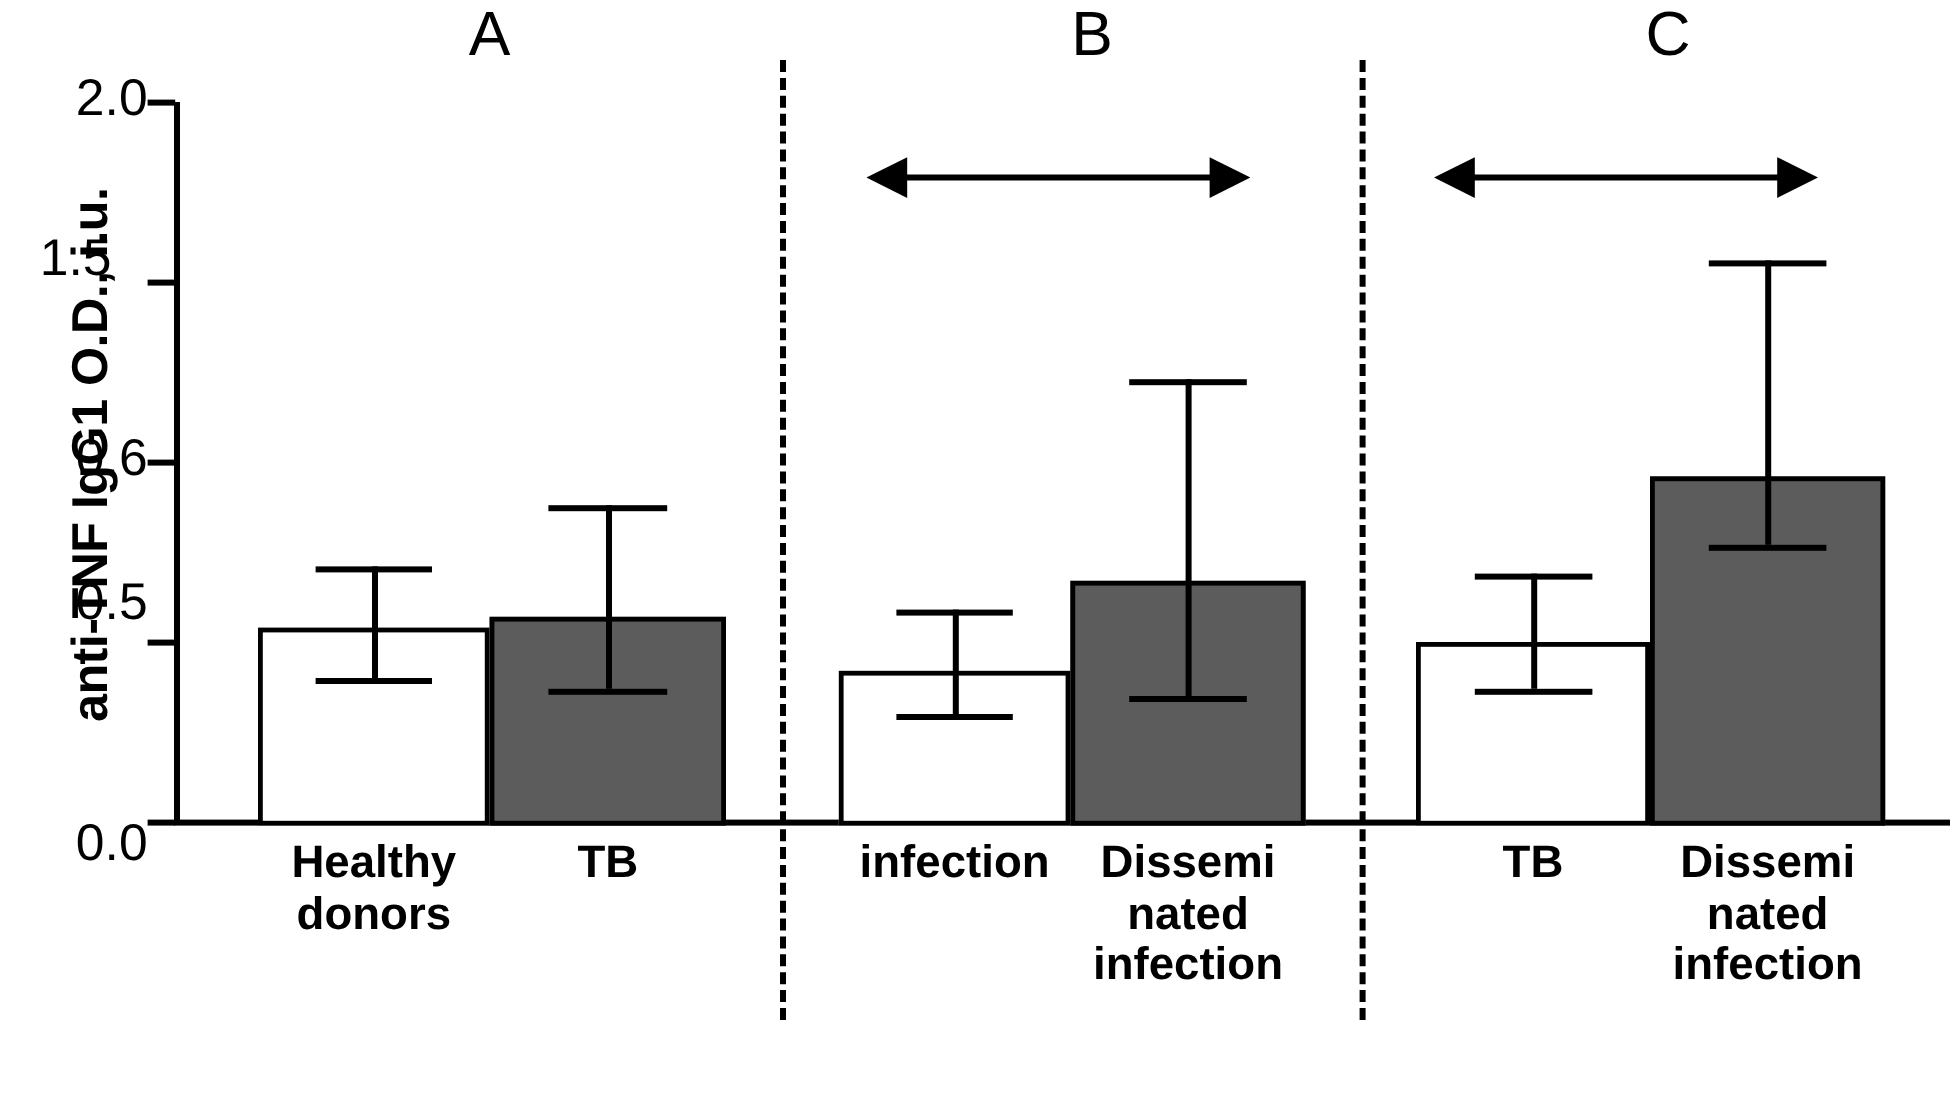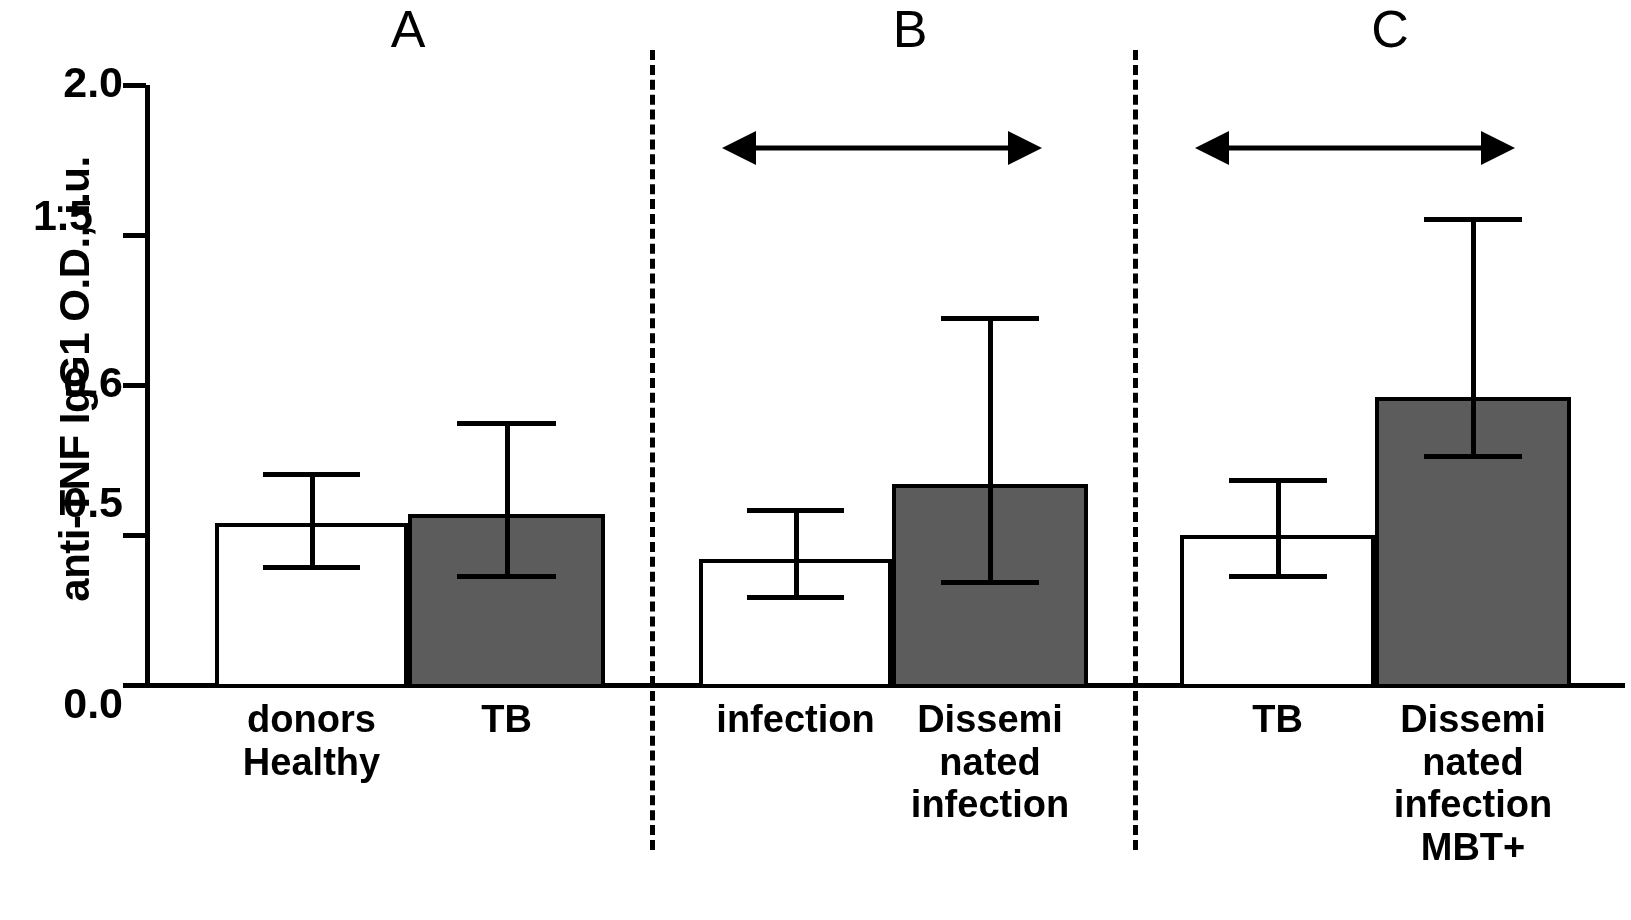--- a/index.html
+++ b/index.html
@@ -57,21 +57,21 @@
     width: 23px;
     height: 5px;
     background: #000;
   }
   .ticklabel {
     position: absolute;
     right: 1508px;
     width: 120px;
     text-align: right;
     font-size: 43px;
-    font-weight: bold;
+    font-weight: normal;
     color: #000;
     line-height: 1;
   }
 
   
   .divider {
     position: absolute;
     top: 50px;
     width: 0;
     height: 800px;
@@ -152,22 +152,22 @@
   <div class="divider" style="left:650px"></div>
   <div class="divider" style="left:1133px"></div>
 
   <div id="panels-host">
       <div class="panel-letter" style="left: 368px; width: 80px;">A</div>
       <div class="bar white" style="left: 215px; top: 523px; width: 193px; height: 165px;"></div>
       <div class="err-stem" style="left: 309.5px; top: 472px; height: 93px;"></div>
       <div class="err-cap" style="left: 263px; top: 472px; width: 97px;"></div>
       <div class="err-cap" style="left: 263px; top: 565px; width: 97px;"></div>
       <div class="catlabel" style="left: 199px; width: 225px; top: 698px;">
+        <div>Healthy</div>
         <div>donors</div>
-        <div>Healthy</div>
       </div>
       <div class="bar gray" style="left: 408px; top: 514px; width: 197px; height: 174px;"></div>
       <div class="err-stem" style="left: 504.5px; top: 421px; height: 153px;"></div>
       <div class="err-cap" style="left: 457px; top: 421px; width: 99px;"></div>
       <div class="err-cap" style="left: 457px; top: 574px; width: 99px;"></div>
       <div class="catlabel" style="left: 392px; width: 229px; top: 698px;">
         <div>TB</div>
       </div>
       <div class="panel-letter" style="left: 870px; width: 80px;">B</div>
       <div class="arrow-wrap" style="left: 722px; top: 128px; width: 320px;">
@@ -209,17 +209,16 @@
         <div>TB</div>
       </div>
       <div class="bar gray" style="left: 1375px; top: 397px; width: 196px; height: 291px;"></div>
       <div class="err-stem" style="left: 1471px; top: 217px; height: 237px;"></div>
       <div class="err-cap" style="left: 1424px; top: 217px; width: 98px;"></div>
       <div class="err-cap" style="left: 1424px; top: 454px; width: 98px;"></div>
       <div class="catlabel" style="left: 1359px; width: 228px; top: 698px;">
         <div>Dissemi</div>
         <div>nated</div>
         <div>infection</div>
-        <div>MBT+</div>
       </div>
     </div>
 
 </div>
 
 </body></html>

